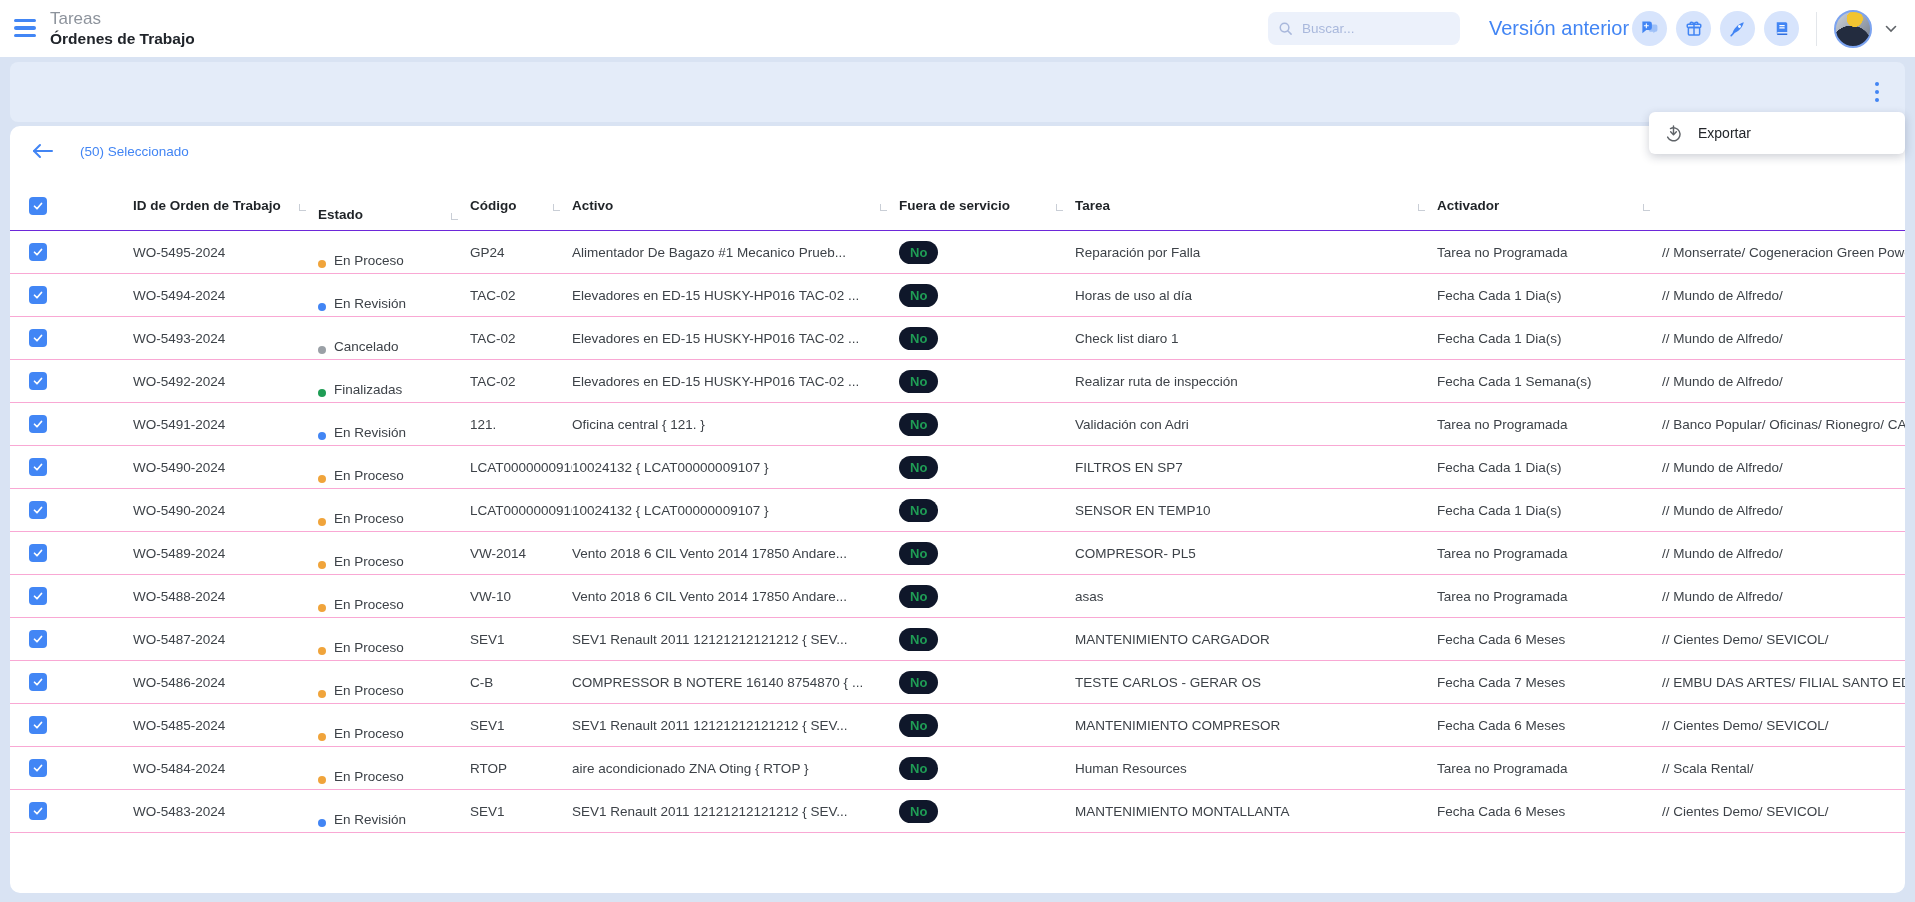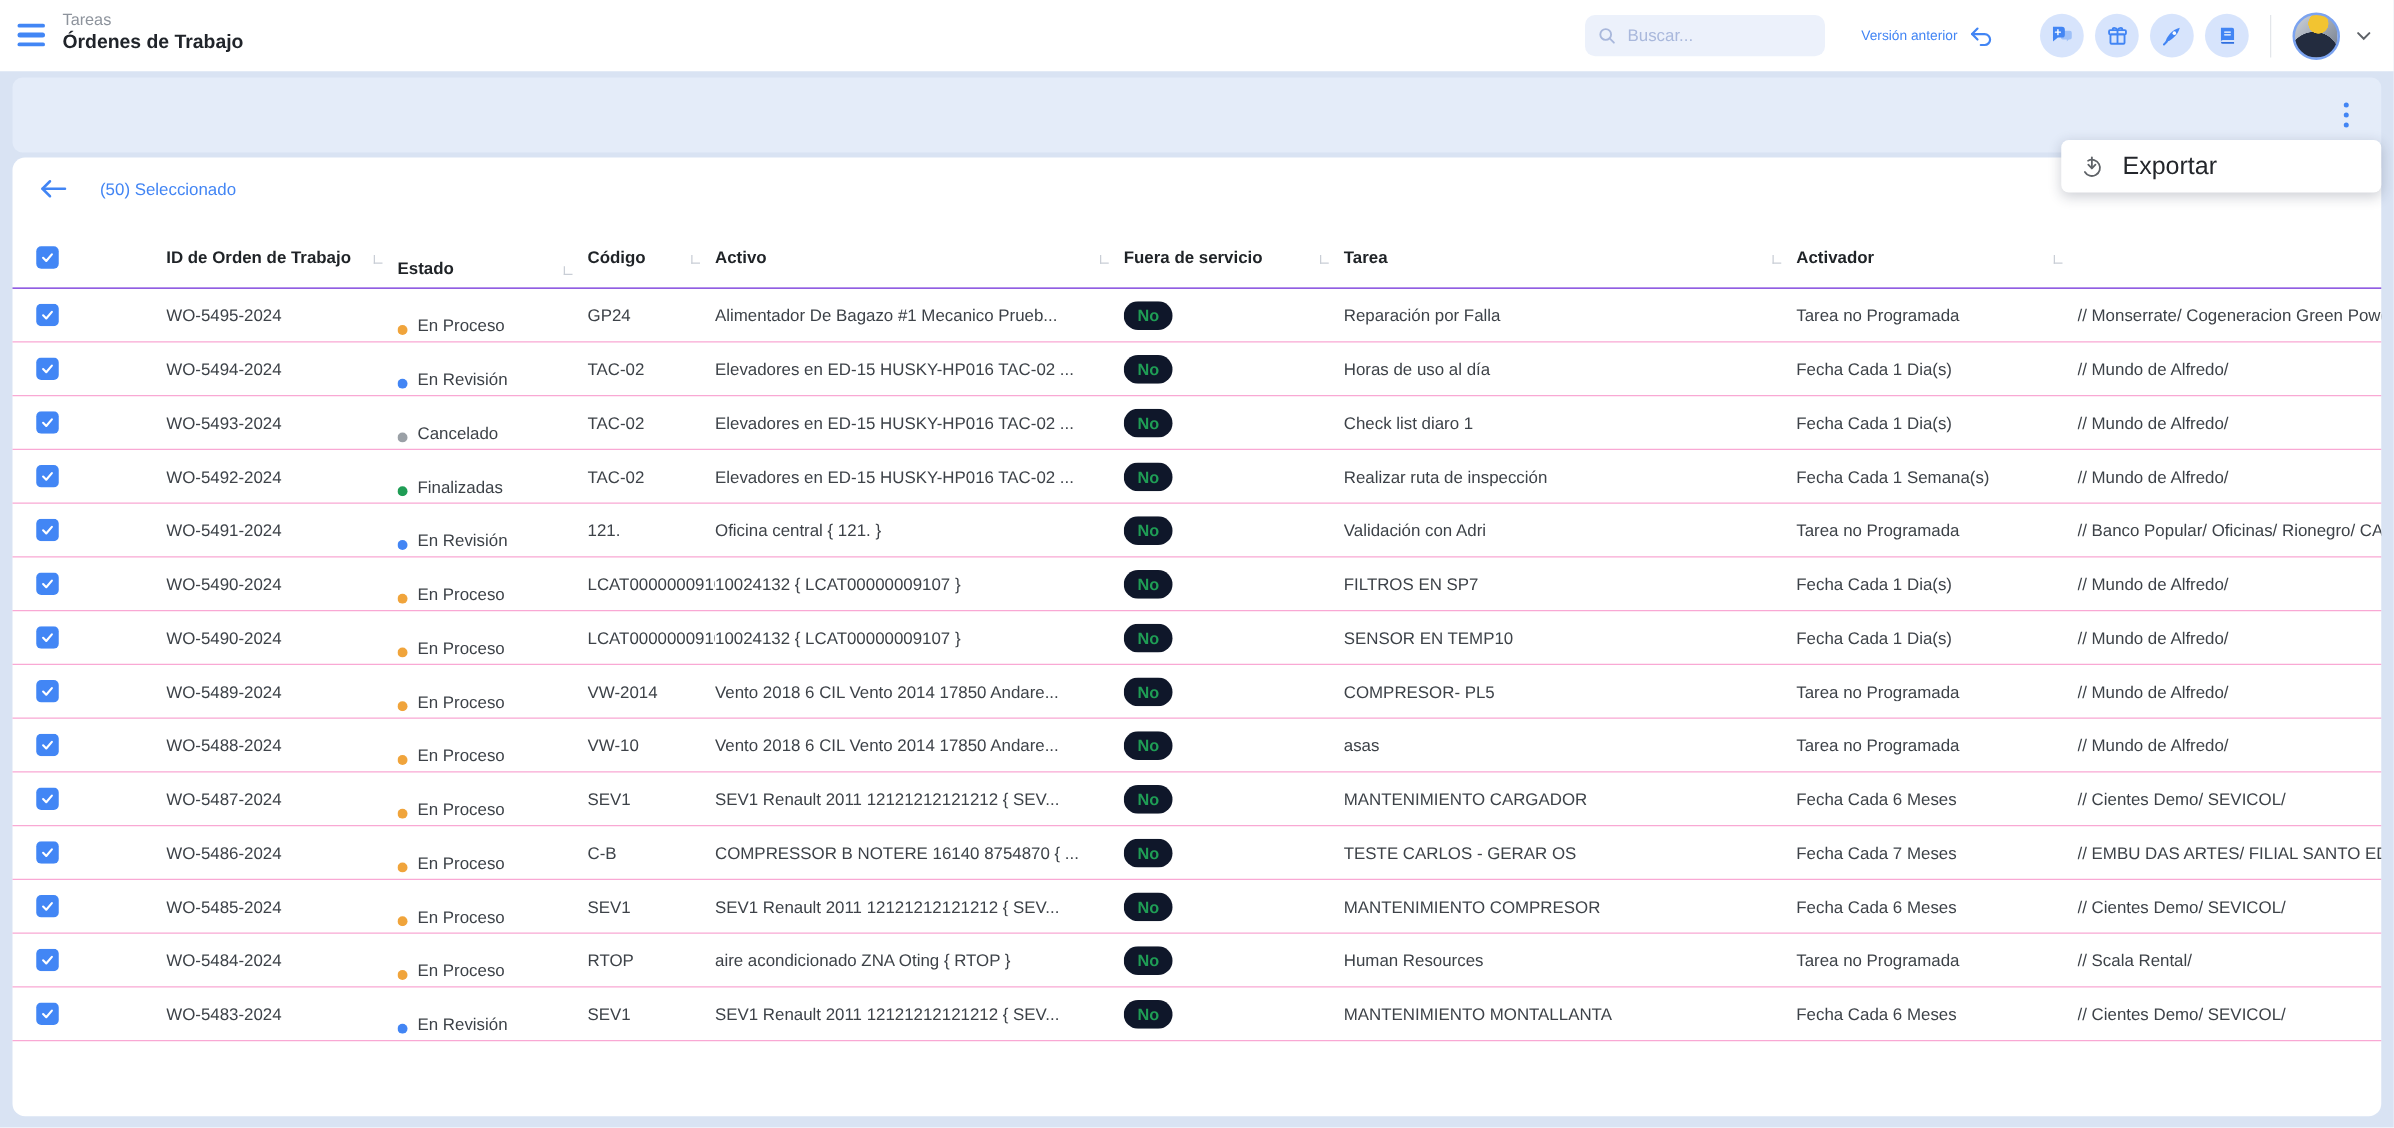--- a/index.html
+++ b/index.html
@@ -6,27 +6,27 @@
   body{
     width:1915px;height:902px;position:relative;overflow:hidden;
     background:#d9e3f3;font-family:"Liberation Sans",sans-serif;
     -webkit-font-smoothing:antialiased;
   }
   
   .topbar{position:absolute;top:0;left:0;width:1915px;height:57px;background:#ffffff;}
   .hamburger{position:absolute;left:14px;top:16px;width:26px;height:24px;display:flex;flex-direction:column;justify-content:center;gap:4px;cursor:pointer;}
   .hamburger span{display:block;width:22px;height:3.5px;border-radius:2px;background:#4286f5;}
   .titleblock{position:absolute;left:50px;top:8px;line-height:1.25;}
-  .crumb{font-size:13px;color:#8d939c;}
+  .crumb{font-size:17px;color:#8d939c;}
   .pagetitle{font-size:15.5px;font-weight:bold;color:#20242a;}
   .searchbox{position:absolute;left:1268px;top:12px;width:192px;height:33px;background:#ecf1fb;border-radius:8px;display:flex;align-items:center;padding:0 10px;box-sizing:border-box;gap:7px;}
   .searchbox input{border:none;background:transparent;outline:none;font-size:13.5px;color:#5b6b8f;width:140px;font-family:"Liberation Sans",sans-serif;}
   .searchbox input::placeholder{color:#a9b8dc;opacity:1;}
   .prevversion{position:absolute;left:1489px;top:0;height:57px;display:flex;align-items:center;gap:9px;cursor:pointer;}
-  .prevversion .lbl{color:#4285f4;font-size:11px;}
+  .prevversion .lbl{color:#4285f4;font-size:20px;}
   .hdr-actions{position:absolute;right:18px;top:0;height:57px;display:flex;align-items:center;gap:9px;}
   .iconbtn{width:35px;height:35px;border-radius:50%;background:#d7e4fc;display:flex;align-items:center;justify-content:center;cursor:pointer;}
   .vdivider{width:1px;height:34px;background:#e3e6ea;margin:0 8px;}
   .avatar{width:38px;height:38px;border-radius:50%;border:2px solid #7ba3f0;box-sizing:border-box;cursor:pointer;
     background:
       radial-gradient(circle at 55% 20%, #f2c431 0 24%, rgba(0,0,0,0) 25%),
       radial-gradient(circle at 45% 100%, #232c3f 0 52%, rgba(0,0,0,0) 53%),
       linear-gradient(135deg,#cdd2d9 0%,#9aa2ae 55%,#6e7787 100%);
   }
   .chev{margin-left:4px;cursor:pointer;display:flex;align-items:center;}
@@ -55,21 +55,21 @@
   .c-loc{flex:1 1 auto;overflow:hidden;}
   .thead .cell{overflow:visible;}
   .resize-mark{position:absolute;right:12px;bottom:2px;width:6px;height:6px;border-left:1.5px solid #c9ced6;border-bottom:1.5px solid #c9ced6;}
   .cbx{width:18px;height:18px;border-radius:4px;background:#4286f5;display:flex;align-items:center;justify-content:center;cursor:pointer;}
   .dot{width:8px;height:8px;border-radius:50%;flex:0 0 auto;}
   .pill{display:inline-block;padding:4px 11px;border-radius:13px;background:#0f172a;color:#1f9d55;font-weight:bold;font-size:13px;}
   .cardfooter{position:absolute;left:0;right:0;bottom:0;height:56px;border-top:1px solid #e7eaf0;display:flex;align-items:center;}
   .cardfooter .txt{margin-left:53px;font-size:13px;color:#9aa0a6;}
   
   .menu{position:absolute;left:1649px;top:112px;width:256px;background:#ffffff;border-radius:6px;box-shadow:0 3px 10px rgba(30,40,70,.22);padding:6px 0;z-index:20;box-sizing:border-box;}
-  .menu-item{display:flex;align-items:center;gap:15px;height:30px;padding:0 12px 0 15px;font-size:20px;color:#23262b;cursor:pointer;white-space:nowrap;}
+  .menu-item{display:flex;align-items:center;gap:15px;height:30px;padding:0 12px 0 15px;font-size:14px;color:#23262b;cursor:pointer;white-space:nowrap;}
   .hl{border:3px solid #e8322c;border-radius:2px;margin:0 2px;}
   .micon{display:flex;align-items:center;flex:0 0 auto;}
   svg{display:block;}
 </style>
 </head>
 <body>
 
 <div class="topbar">
   <div class="hamburger">
       <span></span>

